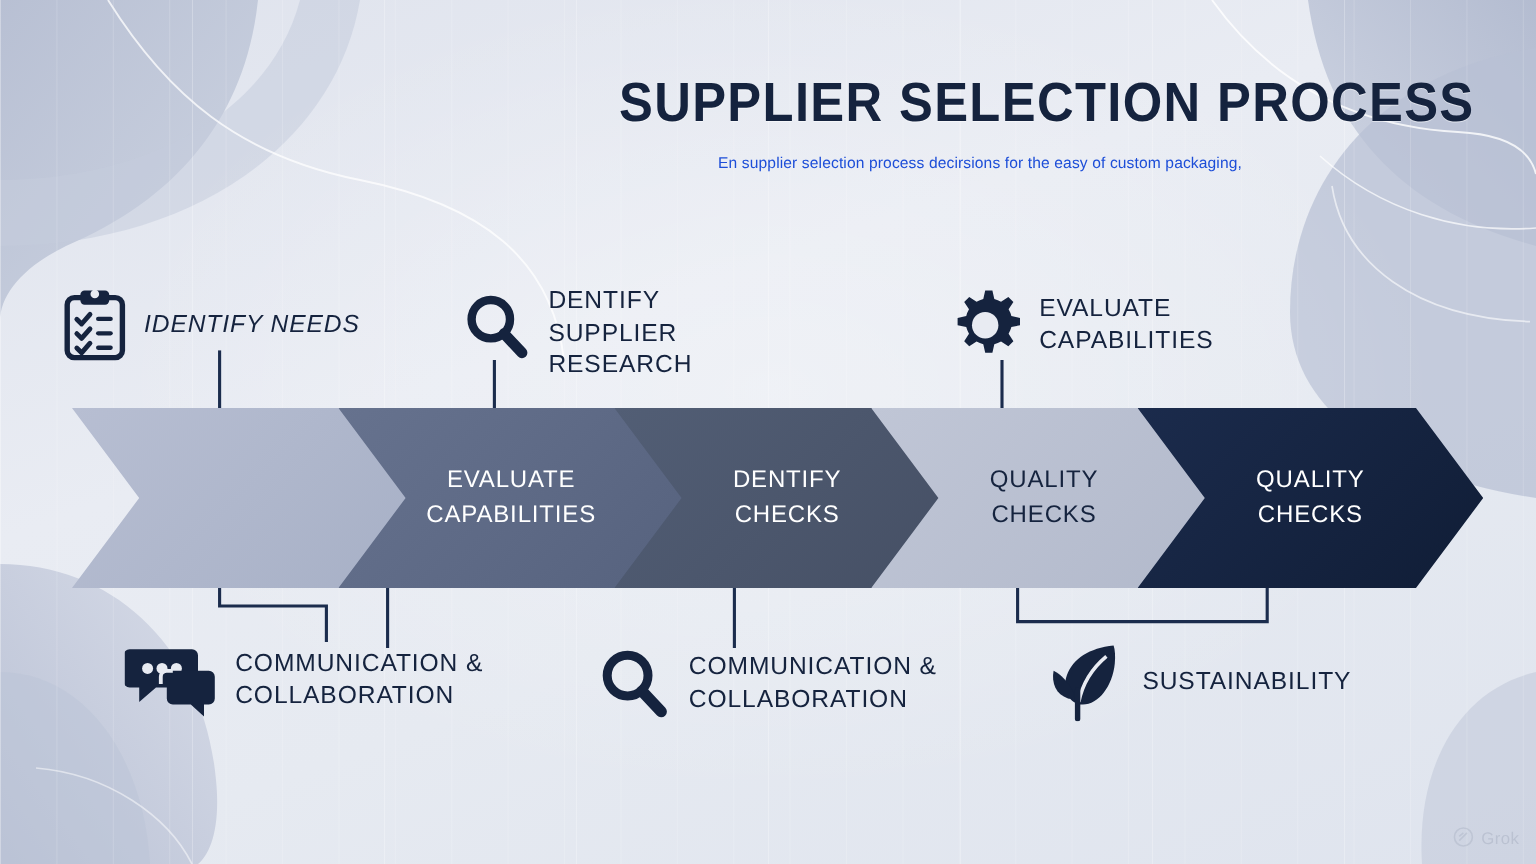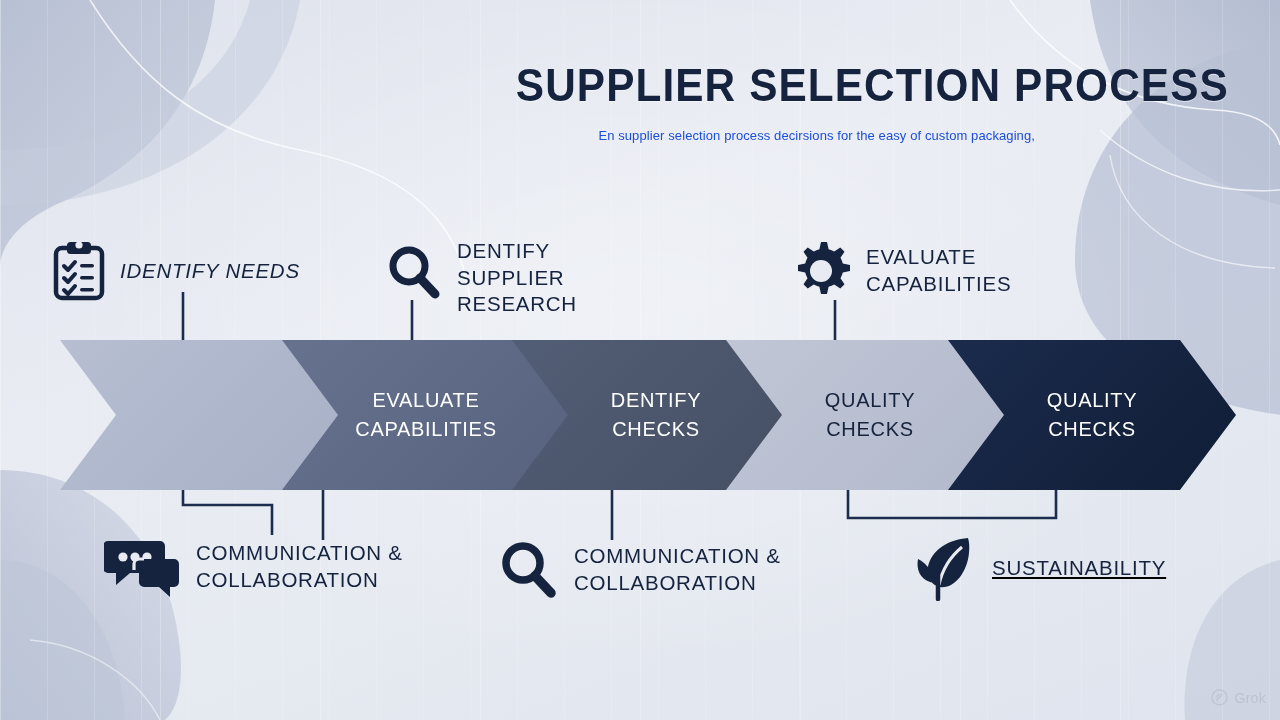--- a/index.html
+++ b/index.html
@@ -241,21 +241,21 @@
     <svg class="ico" width="62" height="64" viewBox="0 0 62 64">
       <circle cx="25" cy="25" r="17" fill="none" stroke="#15233e" stroke-width="7.5"></circle>
       <line x1="37" y1="38" x2="53" y2="55" stroke="#15233e" stroke-width="9.5" stroke-linecap="round"></line>
     </svg>
     <div class="txt">
       <span>COMMUNICATION &amp;</span>
       <span>COLLABORATION</span>
     </div>
   </div>
 
-  <div class="lbl" style="left:912px;top:535px;text-decoration:underline;">
+  <div class="lbl" style="left:872px;top:535px;">
     <svg class="ico" width="66" height="66" viewBox="0 0 66 66">
       <path fill="#15233e" d="M56,3 C36,5 22,14 17,28 C13,39 18,50 28,52 C42,54 55,38 57,18 C57.6,12 57.2,6.6 56,3 Z"></path>
       <path fill="none" stroke="#e8ebf2" stroke-width="3" d="M50,12 C38,22 30,35 27,50"></path>
       <path fill="#15233e" d="M6,24 C4,34 8,44 18,47 C22,48 24,45 22,41 C18,33 12,27 6,24 Z"></path>
       <line x1="26" y1="40" x2="26" y2="64" stroke="#15233e" stroke-width="4.5" stroke-linecap="round"></line>
     </svg>
     <div class="txt">
       <span>SUSTAINABILITY</span>
     </div>
   </div>

